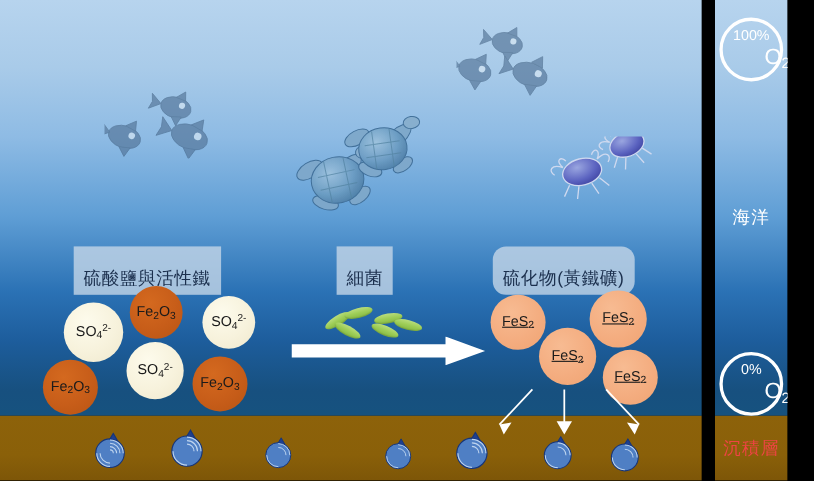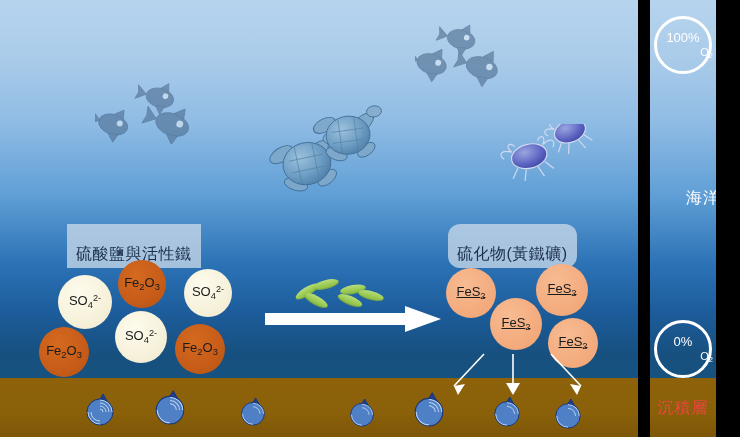--- a/index.html
+++ b/index.html
@@ -97,27 +97,27 @@
     width:58px;height:58px;
     border-radius:50%;
     border:3px solid #ffffff;
     box-sizing:border-box;
     display:flex;flex-direction:column;
     align-items:center;justify-content:center;
     color:#ffffff;
     font-size:13px;
     line-height:1.22;
   }
-  .gauge .g2{font-size:11px;margin-left:47px;}
+  .gauge .g2{font-size:20px;margin-left:47px;}
   .gauge .g2 sub{font-size:.68em;vertical-align:-.3em;}
 
   .oceanword{
     position:absolute;
     width:66px;text-align:center;
-    color:#ffffff;font-size:16px;letter-spacing:1px;margin-left:20px;
+    color:#ffffff;font-size:16px;letter-spacing:1px;
   }
   .sedword{
     position:absolute;
     width:66px;text-align:center;
     color:#ef4444;font-size:16px;letter-spacing:1px;
   }
 
   
   .critter{position:absolute;}
   .shell{position:absolute;}
@@ -244,20 +244,21 @@
           <ellipse cx="20" cy="15" rx="16" ry="11" fill="url(#crabg)"></ellipse>
           <path d="M6 8 C-3 2 -7 8 -2 12 M6 8 C0 1 6 -2 9 3"></path>
           <path d="M34 8 C43 2 47 8 42 12 M34 8 C40 1 34 -2 31 3"></path>
           <path d="M8 23 L2 31 M15 26 L11 36 M25 26 L29 36 M32 23 L38 31"></path>
         </g>
       </g>
     </svg>
 
     <div class="boxlabel" style="left:67px;top:224px;">硫酸鹽與活性鐵</div>
 
+    <div class="boxlabel" style="left:306px;top:224px;">細菌</div>
 
     <div class="boxlabel" style="left:448px;top:224px;border-radius:12px;">硫化物(黃鐵礦)</div>
 
     <div class="mol cream" style="left:58px;top:275px;width:54px;height:54px;">
       <span><span>SO</span><sub>4</sub><sup>2-</sup></span>
     </div>
 
     <div class="mol rust" style="left:118px;top:260px;width:48px;height:48px;">
       <span><span>Fe</span><sub>2</sub><span>O</span><sub>3</sub></span>
     </div>

